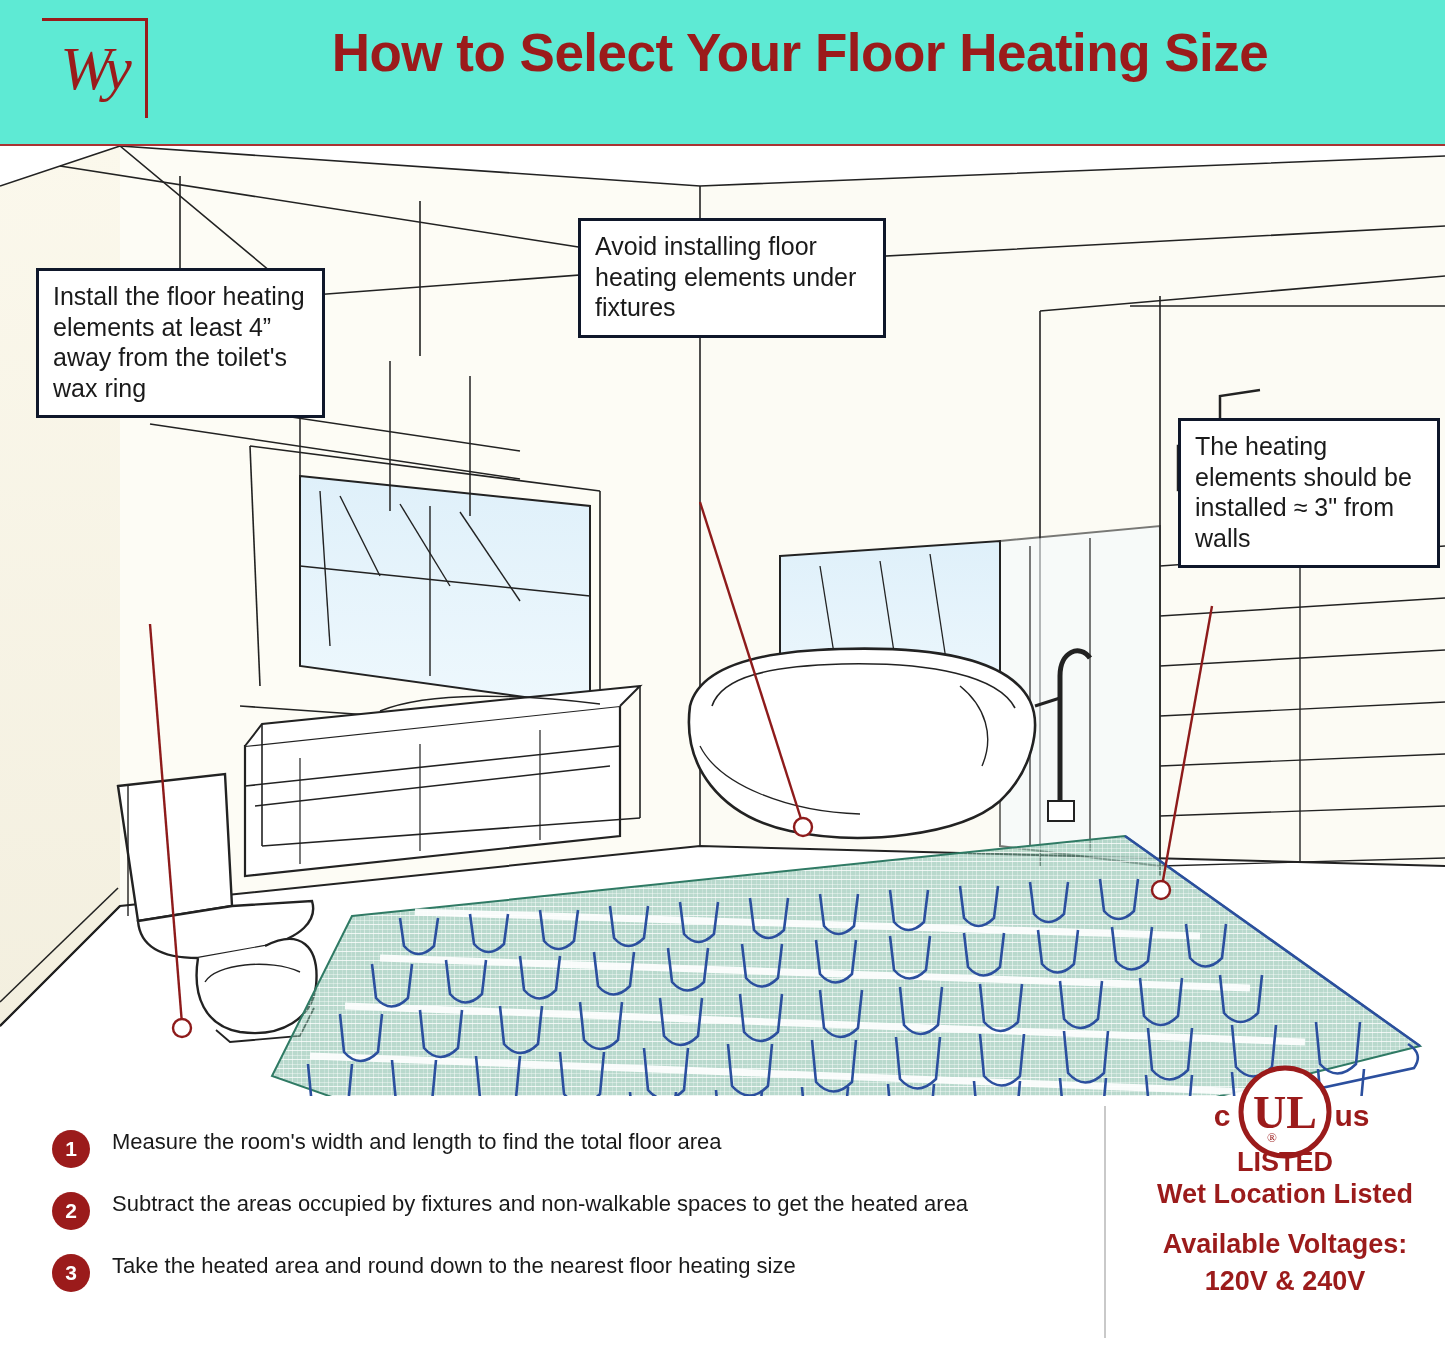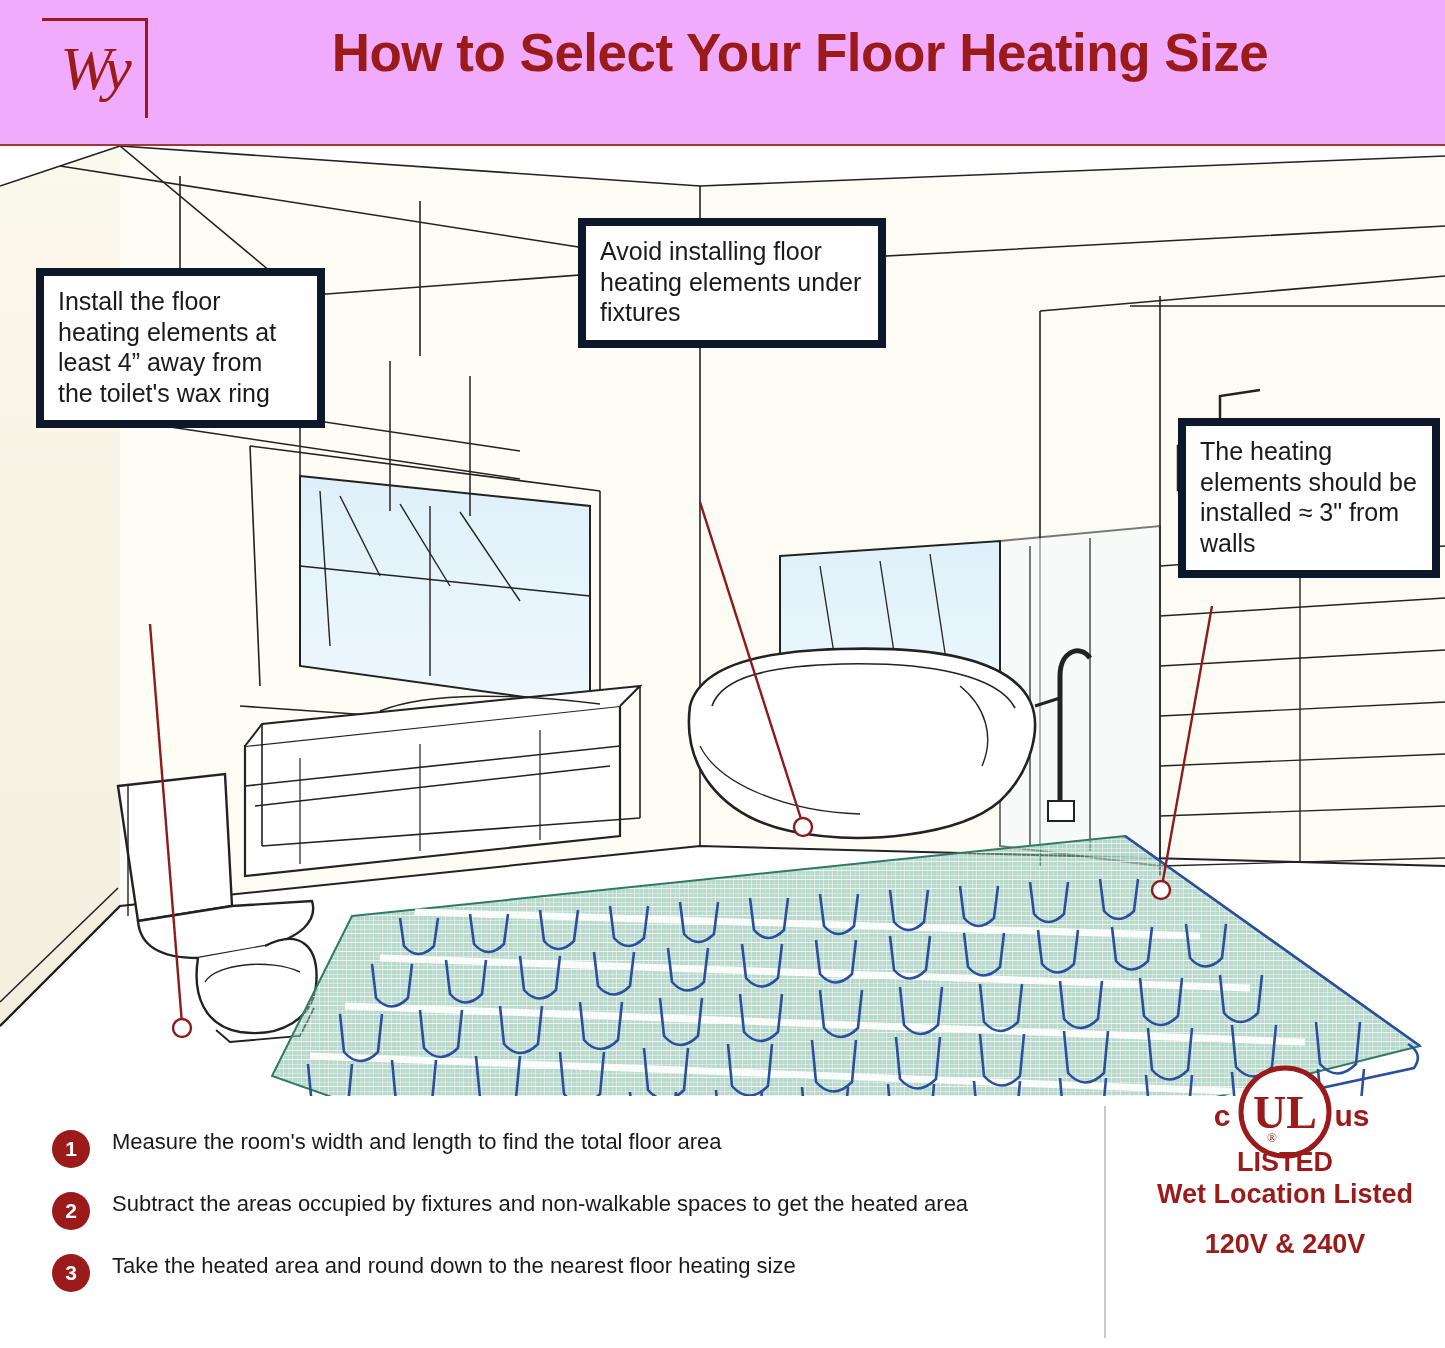--- a/index.html
+++ b/index.html
@@ -12,21 +12,21 @@
     height: 1348px;
     font-family: "Liberation Sans", sans-serif;
     color: #222;
     overflow: hidden;
     position: relative;
   }
   .page {
     position: relative;
     width: 1445px;
     height: 1348px;
-    background: #f0abfc;
+    background: #5eead4;
   }
 
   
   .header {
     position: absolute;
     left: 0; top: 0;
     width: 1445px;
     height: 140px;
   }
   .logo {
@@ -86,21 +86,21 @@
   }
   .panel svg {
     position: absolute;
     left: 0; top: 0;
   }
 
   
   .callout {
     position: absolute;
     background: #ffffff;
-    border: 8px solid #0f172a;
+    border: 3px solid #0f172a;
     box-sizing: border-box;
     padding: 10px 14px 12px 14px;
     font-size: 25px;
     line-height: 1.22;
     color: #1a1a1a;
     font-family: "Liberation Sans", sans-serif;
   }
   #callout-toilet { left: 36px;  top: 122px; width: 289px; }
   #callout-fixtures { left: 578px; top: 72px;  width: 308px; }
   #callout-walls { left: 1178px; top: 272px; width: 262px; padding-left: 14px; }
@@ -467,18 +467,19 @@
           <circle cx="125" cy="56" r="44" fill="#ffffff" stroke="#9b1b1b" stroke-width="5"></circle>
           <text x="125" y="72" text-anchor="middle" font-family="Liberation Serif, serif" font-size="46" font-weight="bold" fill="#9b1b1b">UL</text>
           <text x="112" y="86" text-anchor="middle" font-family="Liberation Serif, serif" font-size="13" fill="#9b1b1b">®</text>
           <text x="62" y="70" text-anchor="middle" font-family="Liberation Sans, sans-serif" font-size="30" font-weight="bold" fill="#9b1b1b">c</text>
           <text x="192" y="70" text-anchor="middle" font-family="Liberation Sans, sans-serif" font-size="30" font-weight="bold" fill="#9b1b1b">us</text>
           <text x="125" y="115" text-anchor="middle" font-family="Liberation Sans, sans-serif" font-size="27" font-weight="bold" fill="#9b1b1b">LISTED</text>
         </svg>
       </div>
       <div class="wet-text">Wet Location Listed</div>
       <div class="volt-text">
+        <div>Available Voltages:</div>
         <div>120V &amp; 240V</div>
       </div>
     </div>
 
   </div>
 </div>
 
 </body></html>

